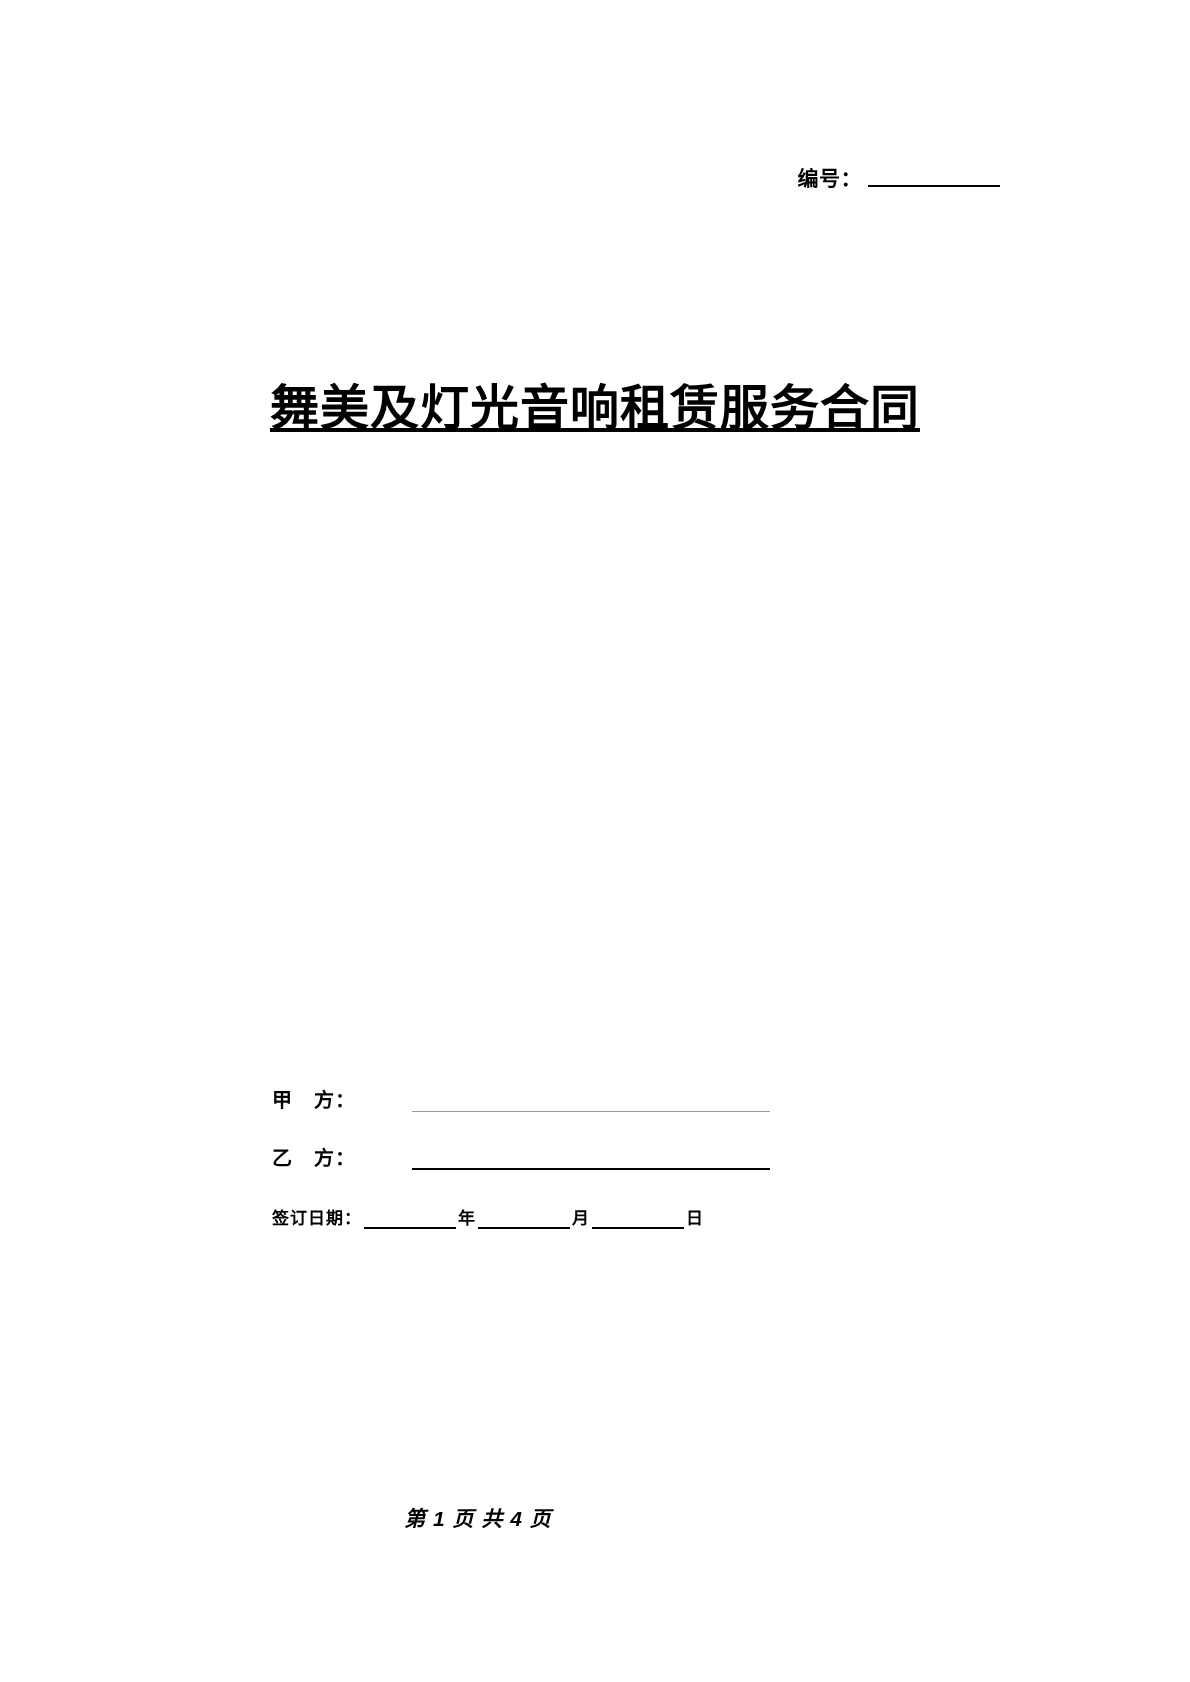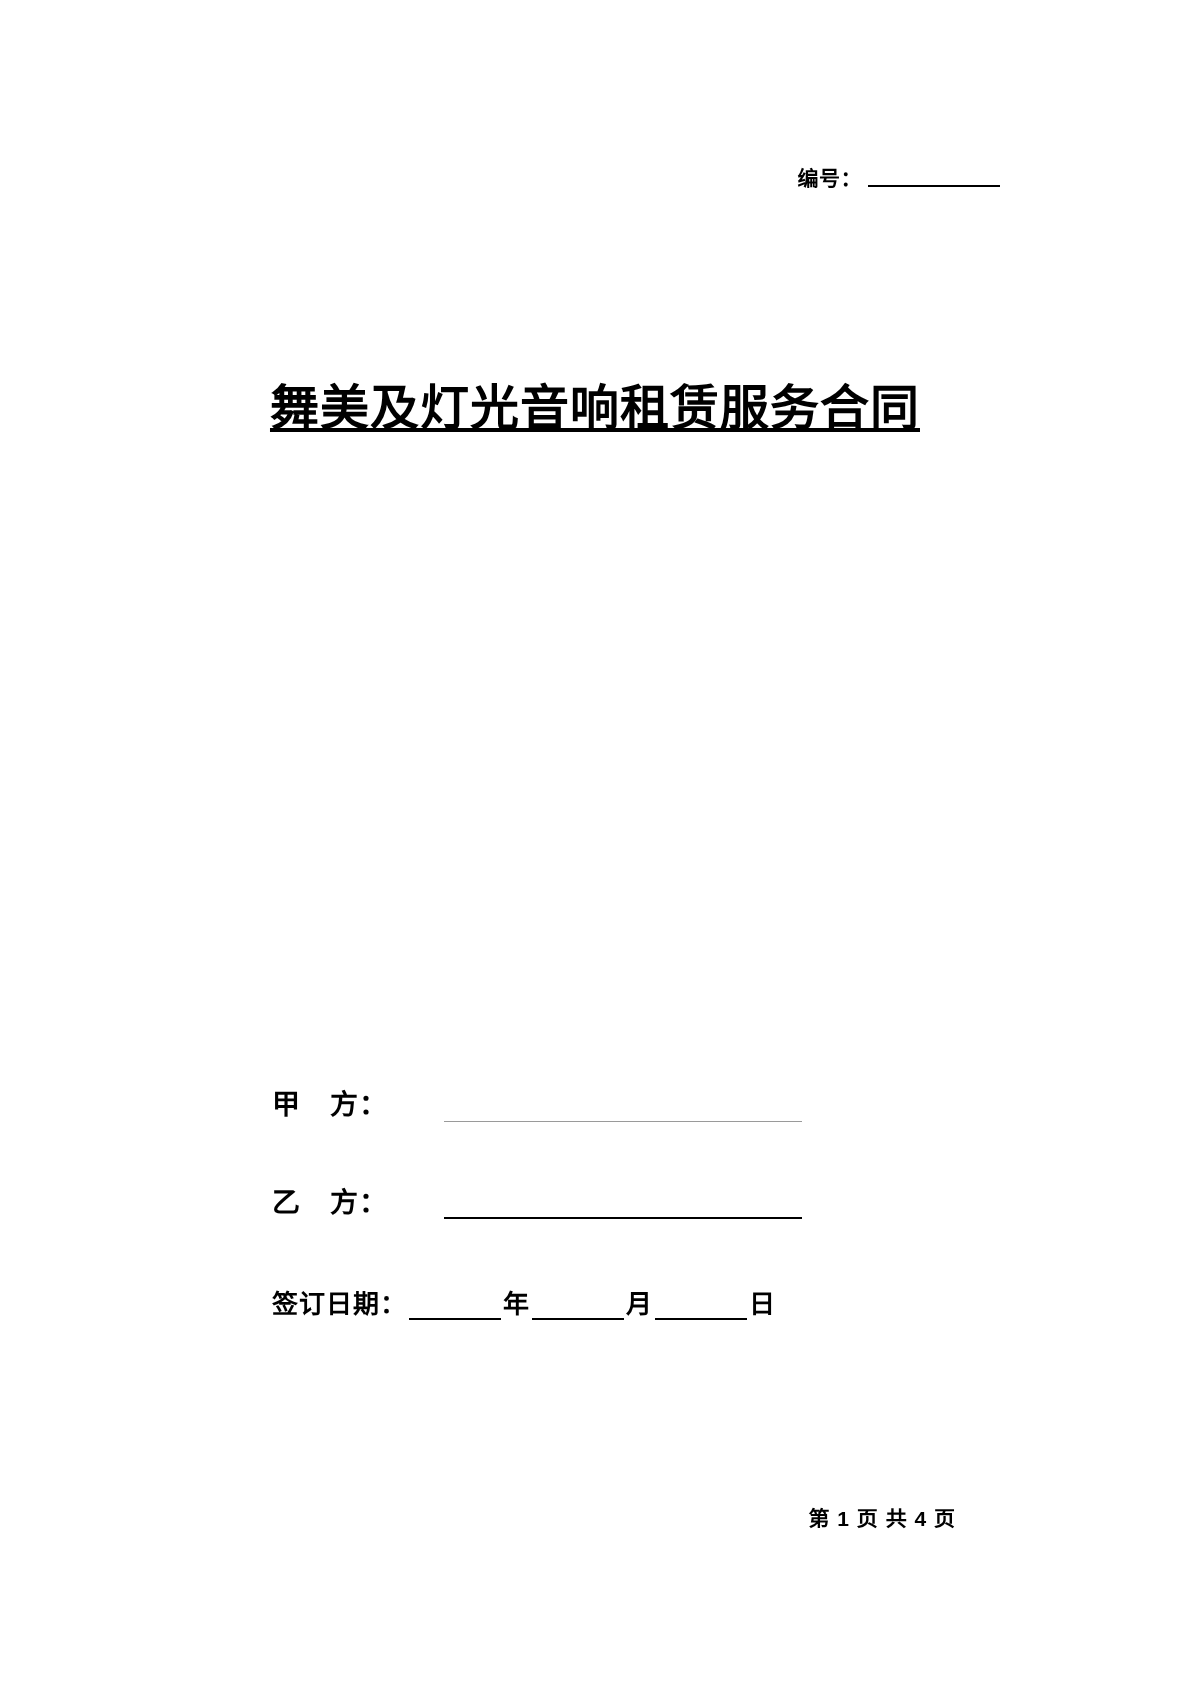--- a/index.html
+++ b/index.html
@@ -63,24 +63,24 @@
   
   .sig-block {
     position: absolute;
     left: 272px;
     top: 1088px;
     width: 700px;
   }
   .sig-row {
     display: flex;
     align-items: flex-end;
-    font-size: 28px;
+    font-size: 20px;
     font-weight: 700;
     letter-spacing: 1px;
-    margin-bottom: 64px;
+    margin-bottom: 34px;
     white-space: nowrap;
     gap: 48px;
   }
   .sig-row .sig-label {
     line-height: 1.2;
   }
   .sig-row .rule-thin {
     display: inline-block;
     width: 358px;
     border-bottom: 1.5px solid #9a9a9a;
@@ -91,21 +91,21 @@
     display: inline-block;
     width: 358px;
     border-bottom: 2.5px solid #000;
     margin-left: 8px;
     height: 18px;
   }
 
   .date-row {
     display: flex;
     align-items: flex-end;
-    font-size: 26px;
+    font-size: 17px;
     font-weight: 700;
     letter-spacing: 1px;
     margin-top: 30px;
     white-space: nowrap;
   }
   .date-row .blank-sm {
     display: inline-block;
     width: 92px;
     border-bottom: 2.5px solid #000;
     margin: 0 2px;
@@ -114,24 +114,25 @@
   .date-row .unit {
     line-height: 1.2;
   }
 
   
   .footer {
     position: absolute;
     bottom: 150px;
     left: 0;
     width: 956px;
-    text-align: right;
+    text-align: center;
     font-size: 21px;
     font-weight: 700;
     letter-spacing: 1px;
+    font-style: italic;
   }
 </style>
 </head>
 <body>
 
 <div class="page">
 
   <div class="doc-number">
     <span class="label">编号：</span>
     <span class="blank"></span>

